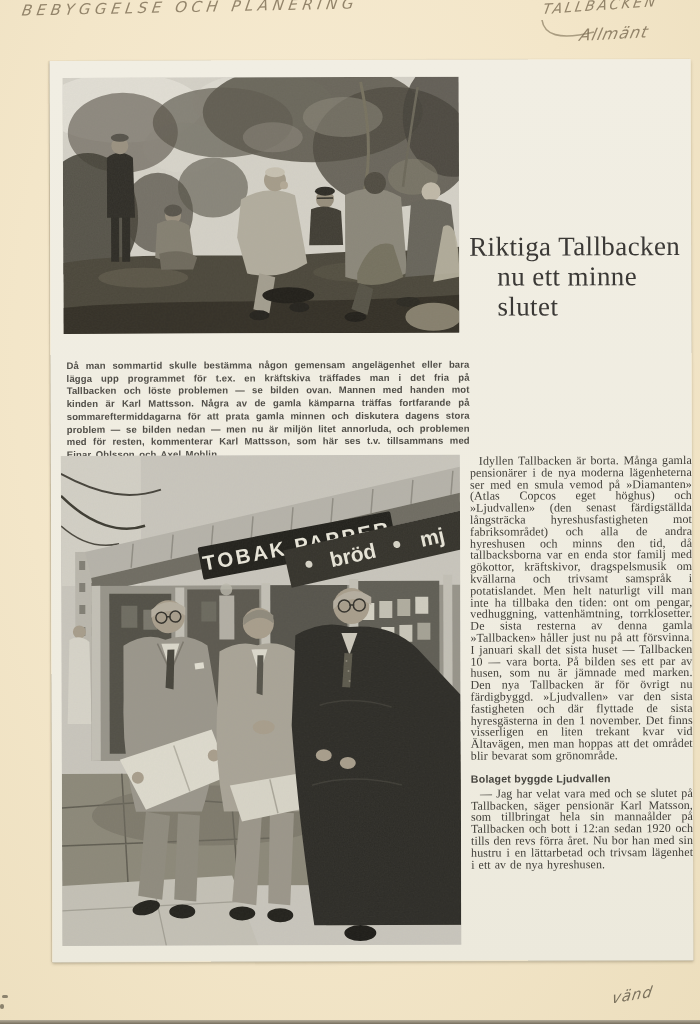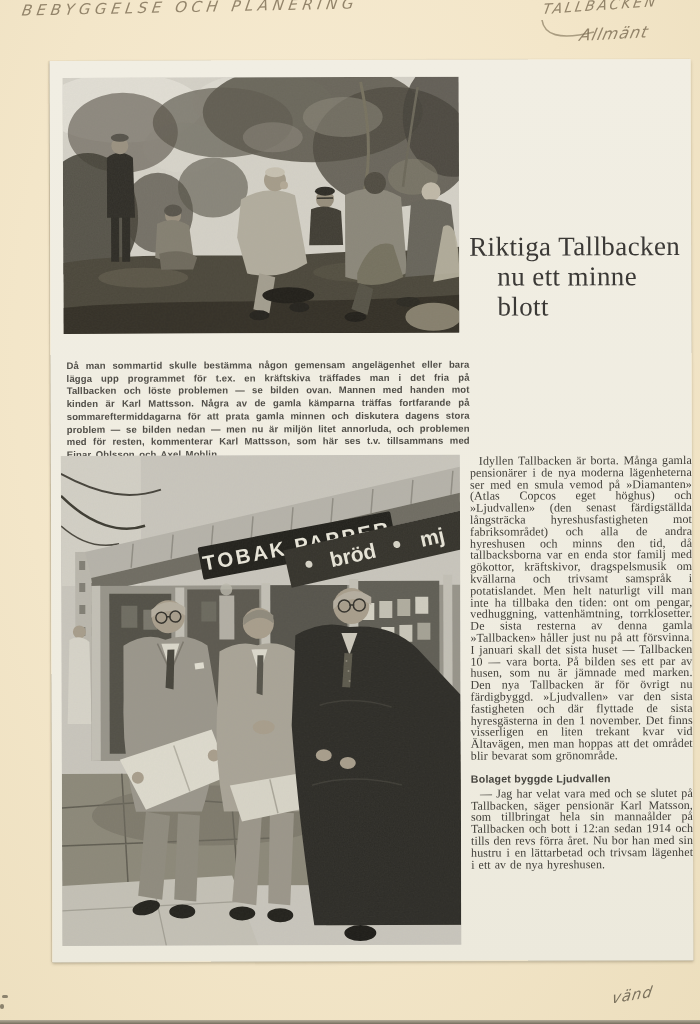--- a/index.html
+++ b/index.html
@@ -122,21 +122,21 @@
           <ellipse cx="236" cy="230" rx="10" ry="5" fill="#23211c"></ellipse>
           <ellipse cx="292" cy="240" rx="11" ry="5" fill="#201e19"></ellipse>
           <ellipse cx="345" cy="225" rx="12" ry="5" fill="#2a2821"></ellipse>
         </g>
         <rect x="0" y="0" width="396" height="256" filter="url(#g1)" opacity="0.22"></rect>
       </svg>
     </div>
 
     <h1 class="headline">
       <span class="l1">Riktiga Tallbacken</span>
-      <span class="l2">nu ett minne blott</span>
+      <span class="l2">nu ett minne slutet</span>
     </h1>
 
     <p class="caption">Då man sommartid skulle bestämma någon gemensam angelägenhet eller bara lägga upp programmet för t.ex. en kräftskiva träffades man i det fria på Tallbacken och löste problemen — se bilden ovan. Mannen med handen mot kinden är Karl Mattsson. Några av de gamla kämparna träffas fortfarande på sommareftermiddagarna för att prata gamla minnen och diskutera dagens stora problem — se bilden nedan — men nu är miljön litet annorluda, och problemen med för resten, kommenterar Karl Mattsson, som här ses t.v. tillsammans med Einar Ohlsson och Axel Mohlin.</p>
 
     <div class="photo photo2">
       <svg viewBox="0 0 399 490" width="399" height="490">
         <defs>
           <filter id="g2" x="0%" y="0%" width="100%" height="100%">
             <feTurbulence type="fractalNoise" baseFrequency="0.8" numOctaves="2" result="n"></feTurbulence>
             <feColorMatrix in="n" type="matrix" values="0 0 0 0 0.42  0 0 0 0 0.40  0 0 0 0 0.35  0 0 0 0.5 0"></feColorMatrix>
@@ -278,21 +278,21 @@
           <ellipse cx="286" cy="308" rx="8" ry="6" fill="#a89e8c"></ellipse>
           <ellipse cx="298" cy="478" rx="16" ry="8" fill="#1c1b17"></ellipse>
         </g>
         <rect x="0" y="0" width="399" height="490" filter="url(#g2)" opacity="0.2"></rect>
       </svg>
     </div>
 
     <div class="bodycol">
       <p class="indent">Idyllen Tallbacken är borta. Många gamla pensionärer i de nya moderna lägenheterna ser med en smula vemod på »Diamanten» (Atlas Copcos eget höghus) och »Ljudvallen» (den senast färdigställda långsträcka hyreshusfastigheten mot fabriksområdet) och alla de andra hyreshusen och minns den tid, då tallbacksborna var en enda stor familj med gökottor, kräftskivor, dragspelsmusik om kvällarna och trivsamt samspråk i potatislandet. Men helt naturligt vill man inte ha tillbaka den tiden: ont om pengar, vedhuggning, vattenhämtning, torrklosetter. De sista resterna av denna gamla »Tallbacken» håller just nu på att försvinna. I januari skall det sista huset — Tallbacken 10 — vara borta. På bilden ses ett par av husen, som nu är jämnade med marken. Den nya Tallbacken är för övrigt nu färdigbyggd. »Ljudvallen» var den sista fastigheten och där flyttade de sista hyresgästerna in den 1 november. Det finns visserligen en liten trekant kvar vid Ältavägen, men man hoppas att det området blir bevarat som grönområde.</p>
       <h3 class="subhead">Bolaget byggde Ljudvallen</h3>
-      <p class="indent">— Jag har velat vara med och se slutet på Tallbacken, säger pensionär Karl Matsson, som tillbringat hela sin mannaålder på Tallbacken och bott i 12:an sedan 1914 och tills den revs förra året. Nu bor han med sin hustru i en lättarbetad och trivsam lägenhet i ett av de nya hyreshusen.</p>
+      <p class="indent">— Jag har velat vara med och se slutet på Tallbacken, säger pensionär Karl Matsson, som tillbringat hela sin mannaålder på Tallbacken och bott i 12:an sedan 1920 och tills den revs förra året. Nu bor han med sin hustru i en lättarbetad och trivsam lägenhet i ett av de nya hyreshusen.</p>
     </div>
 
   </div>
 
   <div class="hw hw-br">vänd</div>
 
   <div class="smudge" style="left:2px;top:995px;width:6px;height:3px;"></div>
   <div class="smudge" style="left:0;top:1004px;width:4px;height:5px;"></div>
   <div class="bottom-edge"></div>
 

